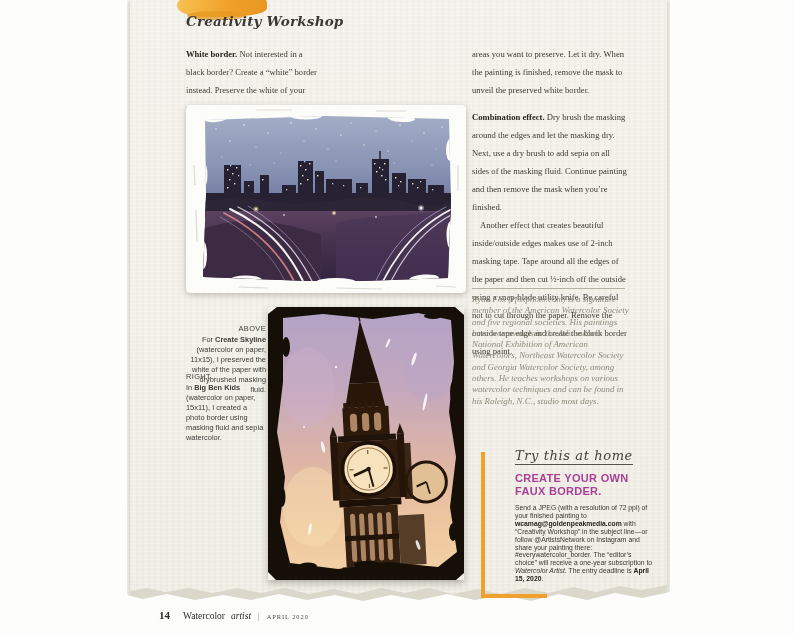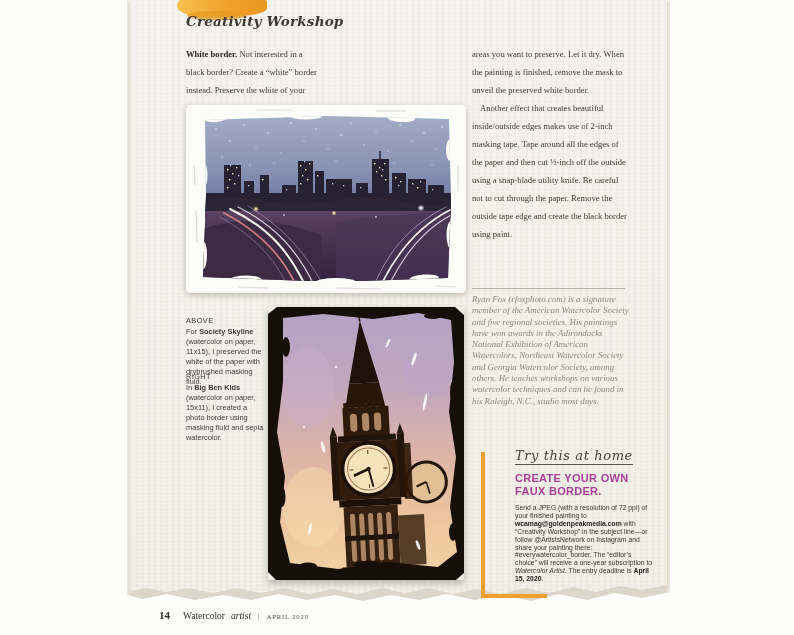--- a/index.html
+++ b/index.html
@@ -34,21 +34,21 @@
   .col .gap{margin-top:9px;}
   .col .indent{text-indent:8px;}
 
   .divider{position:absolute;left:472px;top:288px;width:153px;border-top:1px solid #b6b1a4;}
   .bio{position:absolute;left:472px;top:294px;width:157px;font-style:italic;
     font-size:8.9px;line-height:11.3px;color:#8f8a7d;}
 
   
   .cap{position:absolute;left:186px;width:80px;font-family:"Liberation Sans",sans-serif;
     font-size:7.4px;line-height:10px;color:#3e3d3a;}
-  #cap-above{top:316px;} #cap-right{top:372px;}
+  #cap-above{top:324px;text-align:right;} #cap-right{top:372px;}
   .cap .lbl{display:block;margin-bottom:1px;letter-spacing:.4px;}
 
   
   .fig{position:absolute;}
   #fig-skyline{left:186px;top:105px;width:280px;height:188px;background:#fcfcf9;border-radius:5px;
     overflow:hidden;box-shadow:0 2px 6px rgba(70,60,45,.30);}
   #fig-bigben{left:268px;top:307px;width:196px;height:273px;background:#150f08;
     overflow:hidden;box-shadow:0 3px 7px rgba(70,60,45,.35);}
 
   
@@ -83,20 +83,21 @@
   <div class="swatch"></div>
   <div class="h-script">Creativity Workshop</div>
 
   <div class="col" id="col1">
     <p><b>White border.</b><span> Not interested in a black border? Create a “white” border instead. Preserve the white of your paper using masking fluid. For this technique, I recommend Grafix</span></p>
   </div>
 
 
   <div class="col" id="col3">
     <p><span>areas you want to preserve. Let it dry. When the painting is finished, remove the mask to unveil the preserved white border.</span></p>
+    <p class="gap"><b>Combination effect.</b><span> Dry brush the masking around the edges and let the masking dry. Next, use a dry brush to add sepia on all sides of the masking fluid. Continue painting and then remove the mask when you’re finished.</span></p>
     <p class="indent"><span>Another effect that creates beautiful inside/outside edges makes use of 2-inch masking tape. Tape around all the edges of the paper and then cut ½-inch off the outside using a snap-blade utility knife. Be careful not to cut through the paper. Remove the outside tape edge and create the black border using paint.</span></p>
   </div>
 
   <div class="divider"></div>
   <div class="bio">Ryan Fox (rfoxphoto.com) is a signature member of the American Watercolor Society and five regional societies. His paintings have won awards in the Adirondacks National Exhibition of American Watercolors, Northeast Watercolor Society and Georgia Watercolor Society, among others. He teaches workshops on various watercolor techniques and can be found in his Raleigh, N.C., studio most days.</div>
 
   <div class="fig" id="fig-skyline">
     <svg width="280" height="188" viewBox="0 0 280 188">
       <defs>
         <linearGradient id="rsky" x1="0" y1="0" x2="0" y2="1">
@@ -245,21 +246,21 @@
           <ellipse cx="238" cy="174" rx="15" ry="4.5" transform="rotate(-4 238 174)"></ellipse>
           <ellipse cx="18" cy="70" rx="3.5" ry="12"></ellipse>
             <ellipse cx="17" cy="150" rx="4" ry="14"></ellipse>
         </g>
       </g>
     </svg>
   </div>
 
   <div class="cap" id="cap-above">
     <span class="lbl">ABOVE</span>
-    <span>For </span><b>Society Skyline</b><span> (watercolor on paper, 11x15), I preserved the white of the paper with drybrushed masking fluid.</span>
+    <span>For </span><b>Create Skyline</b><span> (watercolor on paper, 11x15), I preserved the white of the paper with drybrushed masking fluid.</span>
   </div>
   <div class="cap" id="cap-right">
     <span class="lbl">RIGHT</span>
     <span>In </span><b>Big Ben Kids</b><span> (watercolor on paper, 15x11), I created a photo border using masking fluid and sepia watercolor.</span>
   </div>
 
   <div class="fig" id="fig-bigben">
     <svg width="196" height="273" viewBox="0 0 196 273">
       <defs>
         <linearGradient id="bsky" x1="0" y1="0" x2="0" y2="1">

